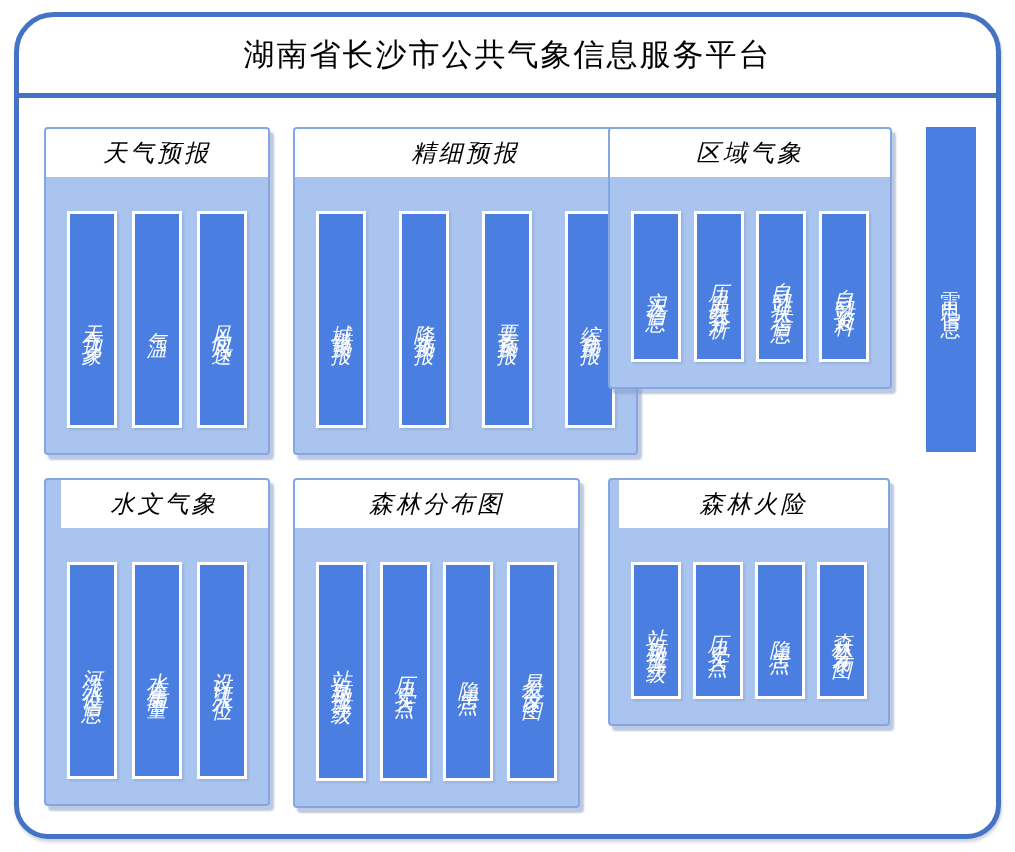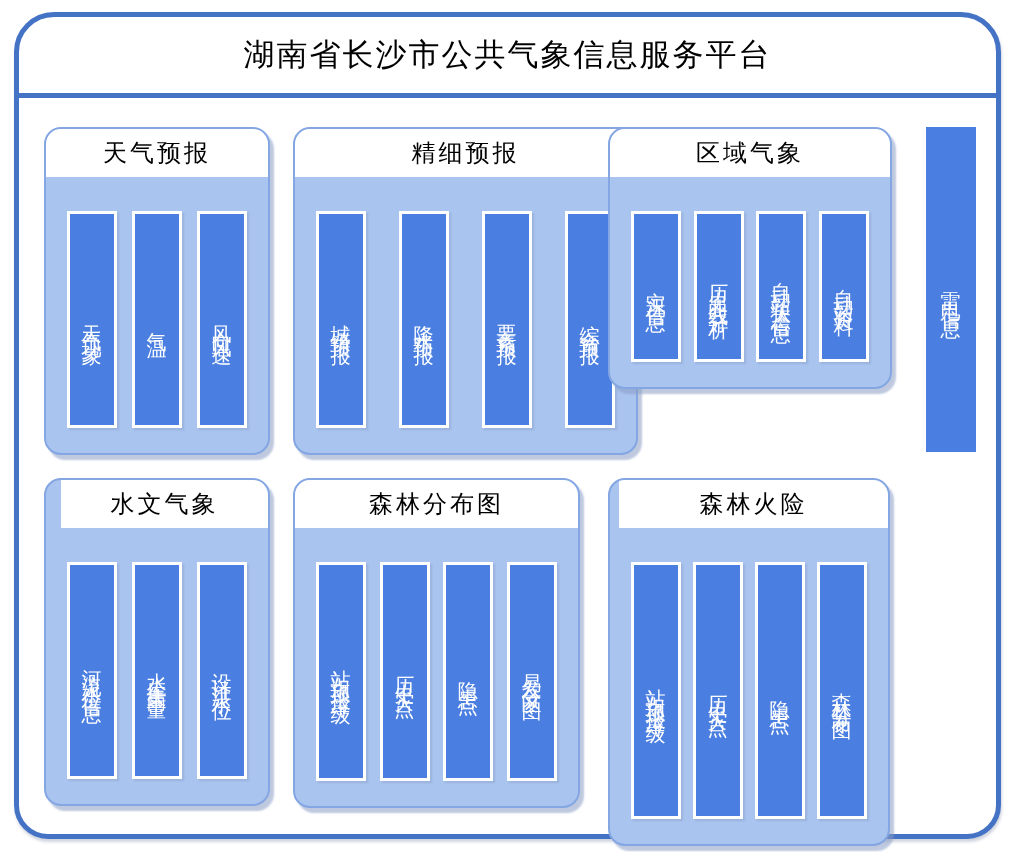--- a/index.html
+++ b/index.html
@@ -34,23 +34,24 @@
     letter-spacing: 2px;
     color: var(--title-text, #000000);
     white-space: nowrap;
   }
 
   
   .panel {
     position: absolute;
     background: var(--panel-fill, #A9C4EF);
     border: 2px solid var(--panel-border, #84A6E2);
-    border-radius: 17px;
+    border-radius: 4px;
     box-shadow: 4px 5px 2px rgba(136,156,196,0.55);
     overflow: hidden;
+    font-style: italic;
   }
   .panel-header {
     height: 48px;
     background: #ffffff;
     display: flex; align-items: center; justify-content: center;
   }
   .panel-title {
     font-size: 24px;
     font-weight: 500;
     letter-spacing: 3px;
@@ -81,21 +82,21 @@
     margin-bottom: -7px; 
     white-space: nowrap;
   }
 
   
   #panel-weather-forecast     { left: 25px;  top: 110px; width: 226px; height: 328px; }
   #panel-fine-forecast        { left: 274px; top: 110px; width: 345px; height: 328px; }
   #panel-regional-meteorology { left: 589px; top: 110px; width: 284px; height: 262px; }
   #panel-hydro-meteorology    { left: 25px;  top: 461px; width: 226px; height: 328px; padding-left: 15px; }
   #panel-geological-disaster  { left: 274px; top: 461px; width: 287px; height: 330px; }
-  #panel-forest-fire          { left: 589px; top: 461px; width: 282px; height: 368px; padding-left: 9px; }
+  #panel-forest-fire          { left: 589px; top: 461px; width: 282px; height: 248px; padding-left: 9px; }
 
   
   .lightning-bar {
     position: absolute;
     left: 907px; top: 110px;
     width: 50px; height: 325px;
     background: var(--bar-fill, #4A7EE0);
     display: flex; align-items: center; justify-content: center;
   }
   .lightning-bar .bar-label { letter-spacing: 9px; margin-bottom: -9px; }

